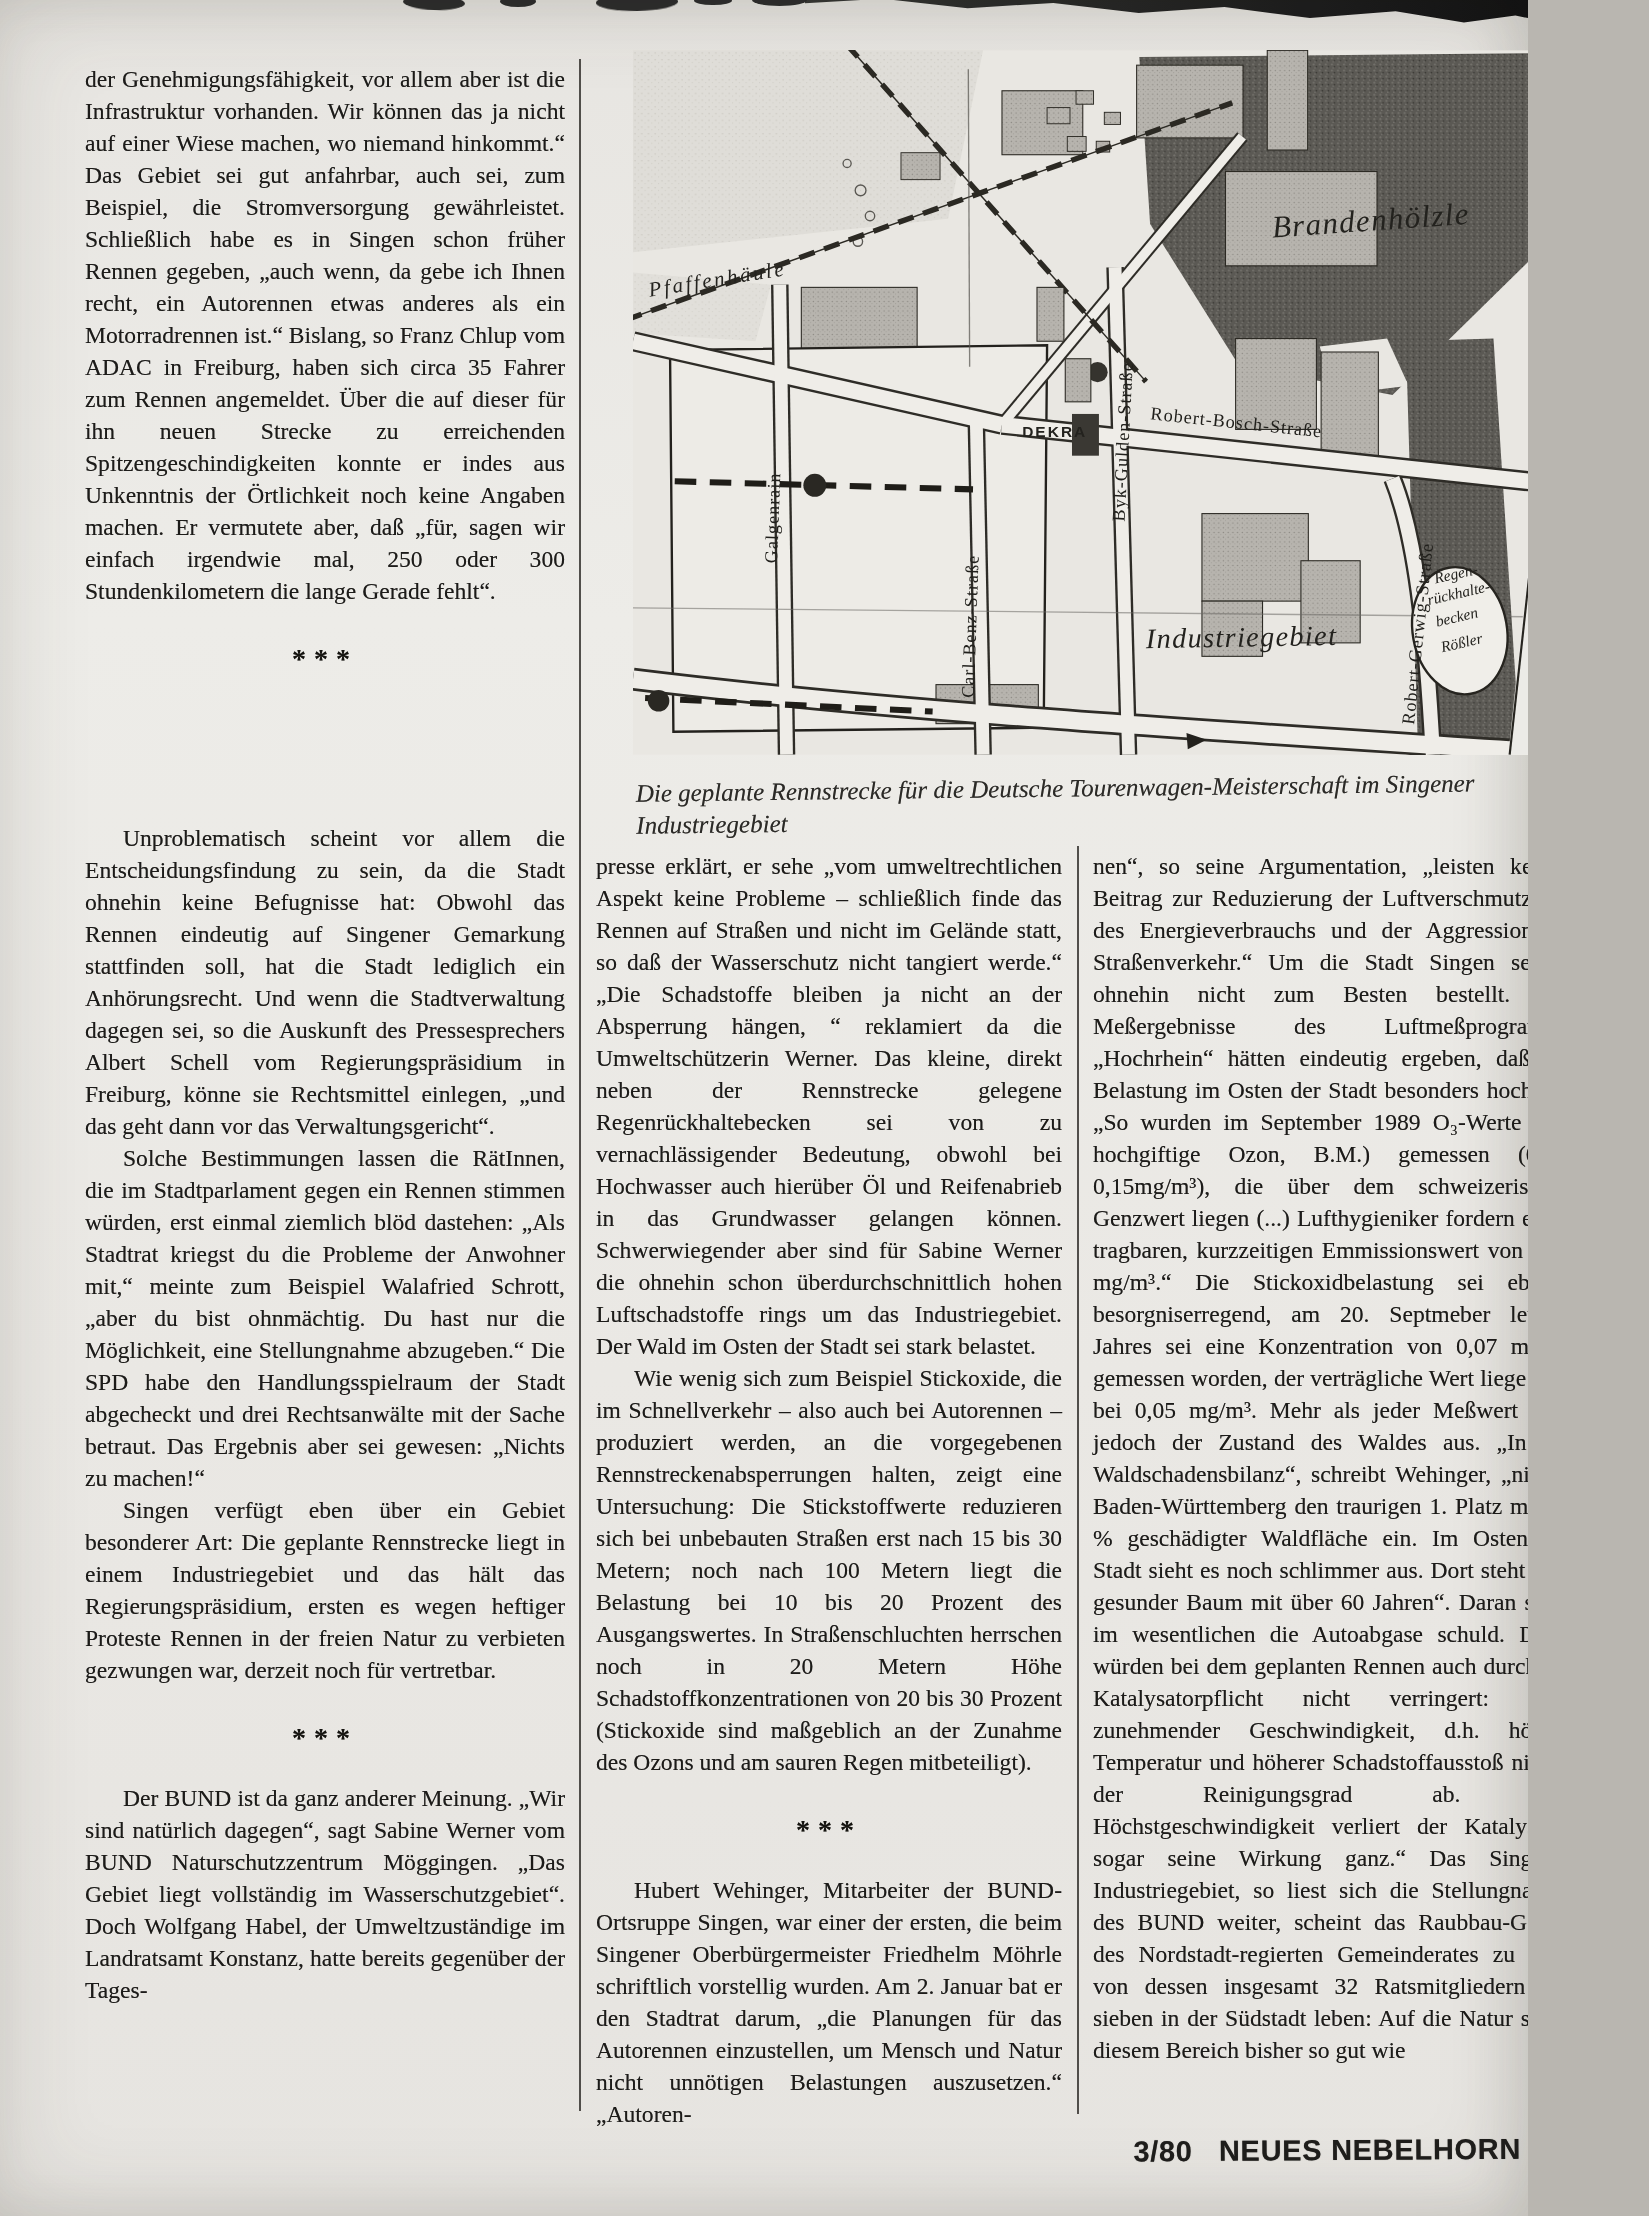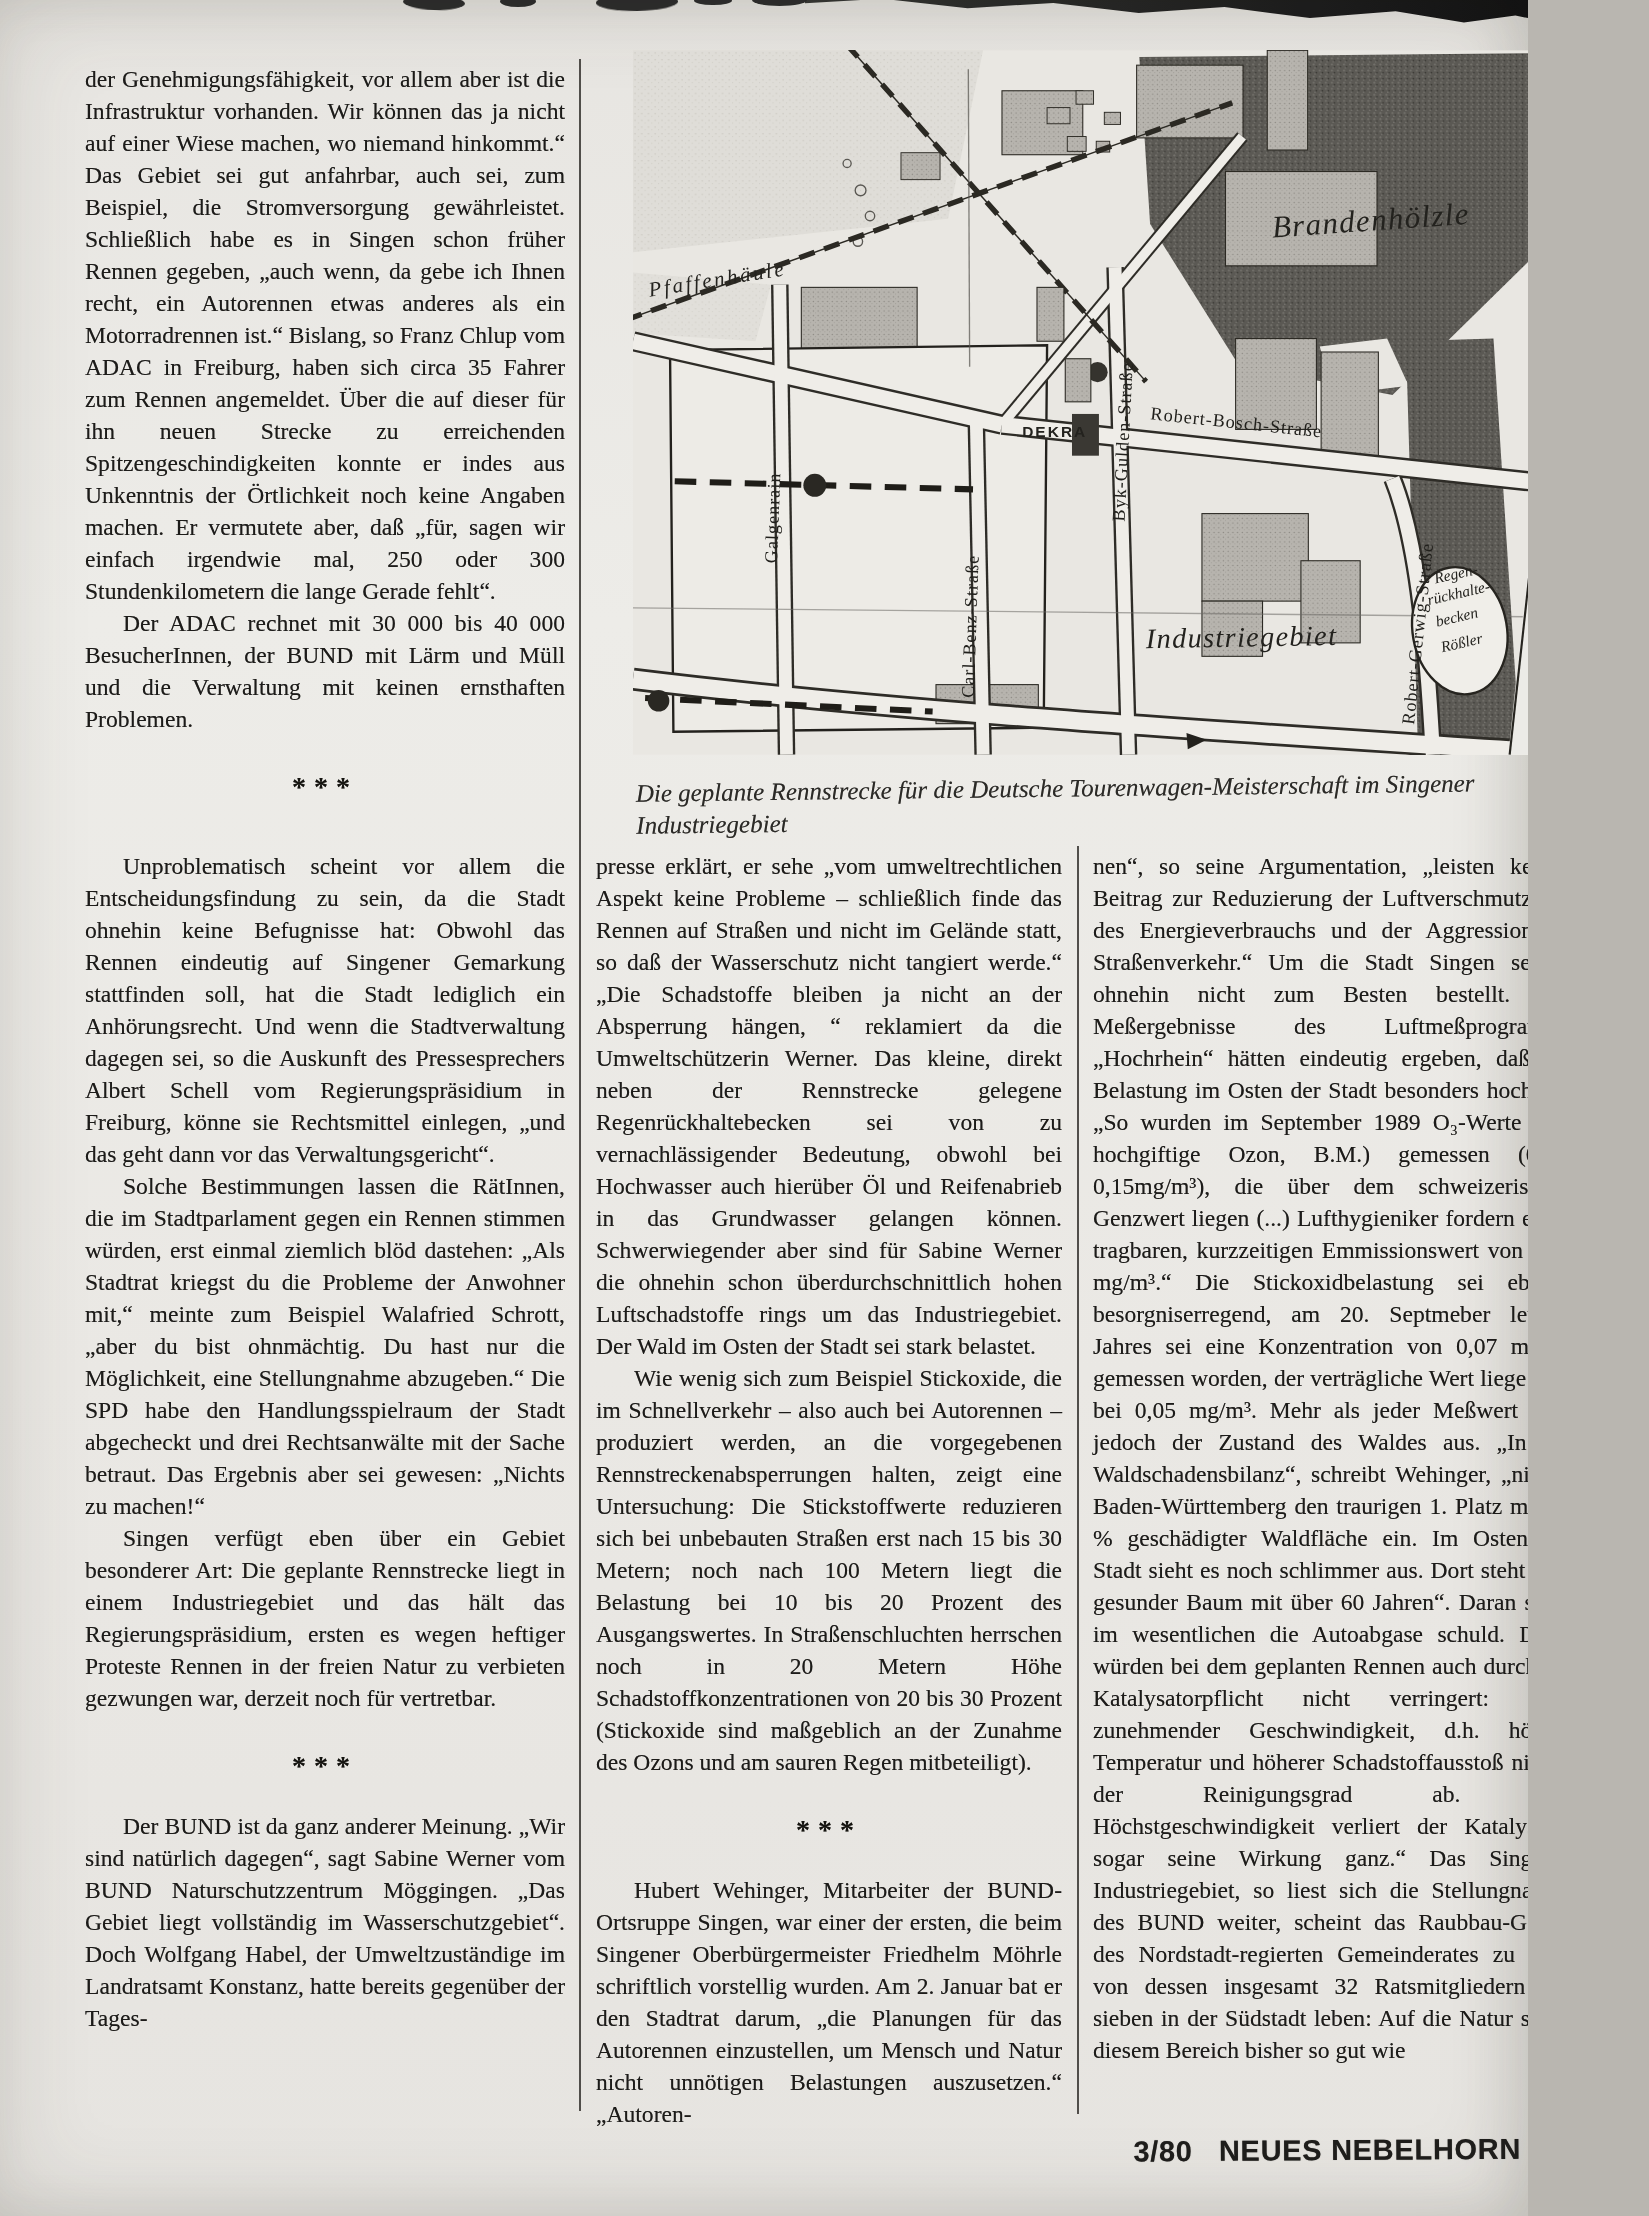--- a/index.html
+++ b/index.html
@@ -59,21 +59,20 @@
   <div class="blob" style="left:694px;top:-4px;width:38px;height:9.4px"></div>
   <div class="blob" style="left:752px;top:-6px;width:55px;height:12px"></div>
   <div class="smear"></div>
   <div class="corner"></div>
 
   <div class="rule" style="left:579px;top:59px;height:2052px"></div>
   <div class="rule" style="left:1077px;top:846px;height:1268px"></div>
 
   <div class="body-text" style="left:85px;top:63px;width:480px">
     <p class="noindent">der Genehmigungsfähigkeit, vor allem aber ist die Infrastruktur vorhanden. Wir können das ja nicht auf einer Wiese machen, wo niemand hinkommt.“ Das Gebiet sei gut anfahrbar, auch sei, zum Beispiel, die Stromversorgung gewährleistet. Schließlich habe es in Singen schon früher Rennen gegeben, „auch wenn, da gebe ich Ihnen recht, ein Autorennen etwas anderes als ein Motorradrennen ist.“ Bislang, so Franz Chlup vom ADAC in Freiburg, haben sich circa 35 Fahrer zum Rennen angemeldet. Über die auf dieser für ihn neuen Strecke zu erreichenden Spitzengeschindigkeiten konnte er indes aus Unkenntnis der Örtlichkeit noch keine Angaben machen. Er vermutete aber, daß „für, sagen wir einfach irgendwie mal, 250 oder 300 Stundenkilometern die lange Gerade fehlt“.</p>
-    <p>Der ADAC rechnet mit 30 000 bis 40 000 BesucherInnen, der BUND mit Lärm und Müll und die Verwaltung mit keinen ernsthaften Problemen.</p>
     <span class="sep">***</span>
   </div>
 
   <div class="map-wrap">
   <svg width="946" height="705" viewBox="0 0 1405 1046">
     <defs>
       <pattern id="bldg" width="7" height="7" patternUnits="userSpaceOnUse">
         <rect width="7" height="7" fill="#b7b4ae"></rect>
         <circle cx="2" cy="2" r="1.1" fill="#8e8b85"></circle>
         <circle cx="5" cy="5" r=".9" fill="#a3a09a"></circle>
@@ -210,21 +209,21 @@
       <text transform="translate(1202,894) rotate(-13)">Rößler</text>
     </g>
     <text class="mt-area" font-size="36" x="1352" y="312">Ph</text>
     <text class="mt-sans" font-size="23" x="1350" y="386">Im:</text>
     <text class="mt-sans" font-size="23" font-weight="bold" x="1344" y="418">OBE</text>
   </svg>
   </div>
 
   <div class="caption">Die geplante Rennstrecke für die Deutsche Tourenwagen-Meisterschaft im Singener Industriegebiet</div>
 
-  <div class="body-text" style="left:85px;top:850px;width:480px">
+  <div class="body-text" style="left:85px;top:822px;width:480px">
     <p>Unproblematisch scheint vor allem die Entscheidungsfindung zu sein, da die Stadt ohnehin keine Befugnisse hat: Obwohl das Rennen eindeutig auf Singener Gemarkung stattfinden soll, hat die Stadt lediglich ein Anhörungsrecht. Und wenn die Stadtverwaltung dagegen sei, so die Auskunft des Pressesprechers Albert Schell vom Regierungspräsidium in Freiburg, könne sie Rechtsmittel einlegen, „und das geht dann vor das Verwaltungsgericht“.</p>
     <p>Solche Bestimmungen lassen die RätInnen, die im Stadtparlament gegen ein Rennen stimmen würden, erst einmal ziemlich blöd dastehen: „Als Stadtrat kriegst du die Probleme der Anwohner mit,“ meinte zum Beispiel Walafried Schrott, „aber du bist ohnmächtig. Du hast nur die Möglichkeit, eine Stellungnahme abzugeben.“ Die SPD habe den Handlungsspielraum der Stadt abgecheckt und drei Rechtsanwälte mit der Sache betraut. Das Ergebnis aber sei gewesen: „Nichts zu machen!“</p>
     <p>Singen verfügt eben über ein Gebiet besonderer Art: Die geplante Rennstrecke liegt in einem Industriegebiet und das hält das Regierungspräsidium, ersten es wegen heftiger Proteste Rennen in der freien Natur zu verbieten gezwungen war, derzeit noch für vertretbar.</p>
     <span class="sep">***</span>
     <p>Der BUND ist da ganz anderer Meinung. „Wir sind natürlich dagegen“, sagt Sabine Werner vom BUND Naturschutzzentrum Möggingen. „Das Gebiet liegt vollständig im Wasserschutzgebiet“. Doch Wolfgang Habel, der Umweltzuständige im Landratsamt Konstanz, hatte bereits gegenüber der Tages-</p>
   </div>
 
   <div class="body-text" style="left:596px;top:850px;width:466px">
     <p class="noindent">presse erklärt, er sehe „vom umweltrechtlichen Aspekt keine Probleme – schließlich finde das Rennen auf Straßen und nicht im Gelände statt, so daß der Wasserschutz nicht tangiert werde.“ „Die Schadstoffe bleiben ja nicht an der Absperrung hängen, “ reklamiert da die Umweltschützerin Werner. Das kleine, direkt neben der Rennstrecke gelegene Regenrückhaltebecken sei von zu vernachlässigender Bedeutung, obwohl bei Hochwasser auch hierüber Öl und Reifenabrieb in das Grundwasser gelangen können. Schwerwiegender aber sind für Sabine Werner die ohnehin schon überdurchschnittlich hohen Luftschadstoffe rings um das Industriegebiet. Der Wald im Osten der Stadt sei stark belastet.</p>
     <p>Wie wenig sich zum Beispiel Stickoxide, die im Schnellverkehr – also auch bei Autorennen – produziert werden, an die vorgegebenen Rennstreckenabsperrungen halten, zeigt eine Untersuchung: Die Stickstoffwerte reduzieren sich bei unbebauten Straßen erst nach 15 bis 30 Metern; noch nach 100 Metern liegt die Belastung bei 10 bis 20 Prozent des Ausgangswertes. In Straßenschluchten herrschen noch in 20 Metern Höhe Schadstoffkonzentrationen von 20 bis 30 Prozent (Stickoxide sind maßgeblich an der Zunahme des Ozons und am sauren Regen mitbeteiligt).</p>

